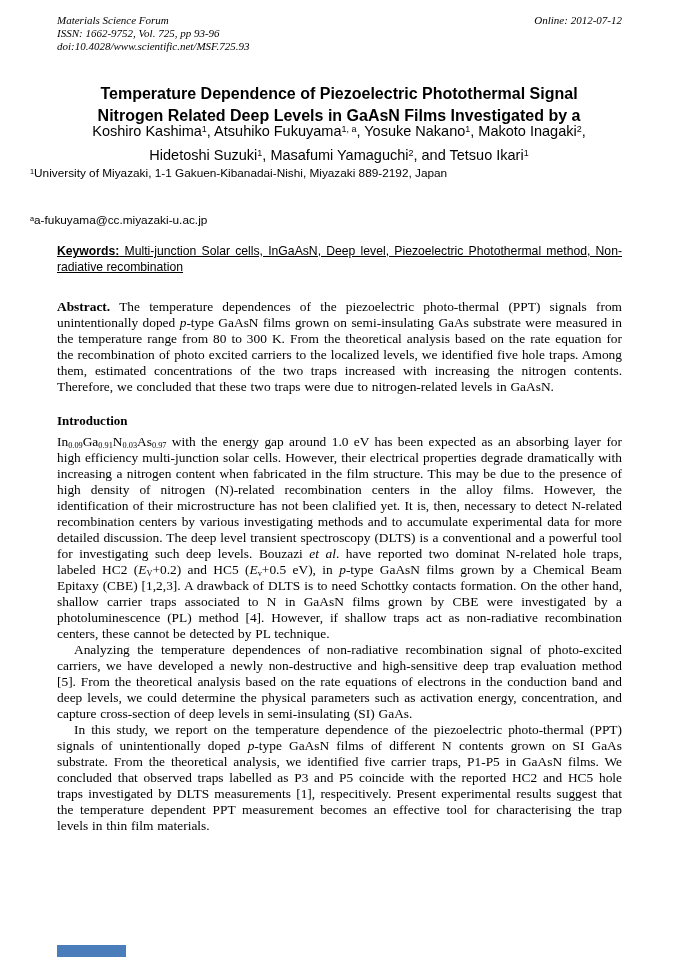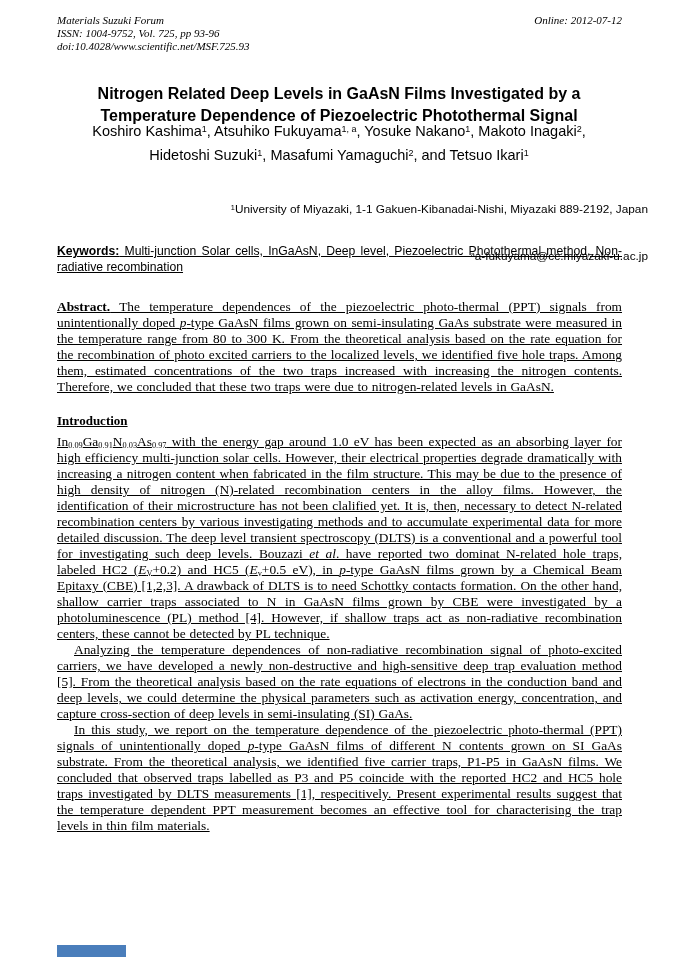--- a/index.html
+++ b/index.html
@@ -29,40 +29,39 @@
     font-weight:bold;font-size:16px;line-height:22px;
   }
   .authors{
     position:absolute;left:30px;right:30px;top:119px;
     text-align:center;
     font-family:"Liberation Sans", sans-serif;
     font-size:14.5px;line-height:24px;
   }
   .affil{
     position:absolute;left:30px;right:30px;
-    text-align:right;
+    text-align:left;
     font-family:"Liberation Sans", sans-serif;
-    font-size:11.8px;line-height:14px;margin-top:36px;
+    font-size:11.8px;line-height:14px;
   }
   .affil-1{top:166px;}
   .affil-2{top:190px;}
   .email-line{top:213px;}
 
   
   .keywords{
     position:absolute;left:57px;width:565px;top:243px;
     font-family:"Liberation Sans", sans-serif;
     font-size:12.2px;line-height:16px;text-align:justify;text-decoration:underline;
   }
 
   
   .body-text{
     font-size:13.4px;line-height:16px;text-align:justify;
     word-spacing:0.5px;
-    text-decoration:underline;
   }
   .abstract{position:absolute;left:57px;width:565px;top:299px;}
   .intro{position:absolute;left:57px;width:565px;top:412px;}
   .intro-heading{
     font-size:13px;line-height:17px;font-weight:bold;
     margin:0 0 5px 0;
   }
   .intro p{margin:0;}
   .indent{text-indent:17px;}
 
@@ -78,30 +77,30 @@
     background:#4a7ebb;
   }
 </style>
 </head>
 <body>
 
 <div class="page">
 
   <header class="journal-header">
     <div class="jh-left">
-      <div>Materials Suzuki Forum</div>
-      <div>ISSN: 1004-9752, Vol. 725, pp 93-96</div>
+      <div>Materials Science Forum</div>
+      <div>ISSN: 1662-9752, Vol. 725, pp 93-96</div>
       <div>doi:10.4028/www.scientific.net/MSF.725.93</div>
     </div>
     <div class="jh-right">Online: 2012-07-12</div>
   </header>
 
   <div class="paper-title">
+    <div>Temperature Dependence of Piezoelectric Photothermal Signal</div>
     <div>Nitrogen Related Deep Levels in GaAsN Films Investigated by a</div>
-    <div>Temperature Dependence of Piezoelectric Photothermal Signal</div>
   </div>
 
   <div class="authors">
     <div><span>Koshiro Kashima</span><span class="seg-sup">1</span><span>, Atsuhiko Fukuyama</span><span class="seg-sup">1, a</span><span>, Yosuke Nakano</span><span class="seg-sup">1</span><span>, Makoto Inagaki</span><span class="seg-sup">2</span><span>,</span></div>
     <div><span>Hidetoshi Suzuki</span><span class="seg-sup">1</span><span>, Masafumi Yamaguchi</span><span class="seg-sup">2</span><span>, and Tetsuo Ikari</span><span class="seg-sup">1</span></div>
   </div>
 
   <div class="affil affil-1"><span class="seg-sup">1</span><span>University of Miyazaki, 1-1 Gakuen-Kibanadai-Nishi, Miyazaki 889-2192, Japan</span></div>
   <div class="affil email-line"><span class="seg-sup">a</span><span>a-fukuyama@cc.miyazaki-u.ac.jp</span></div>
 

